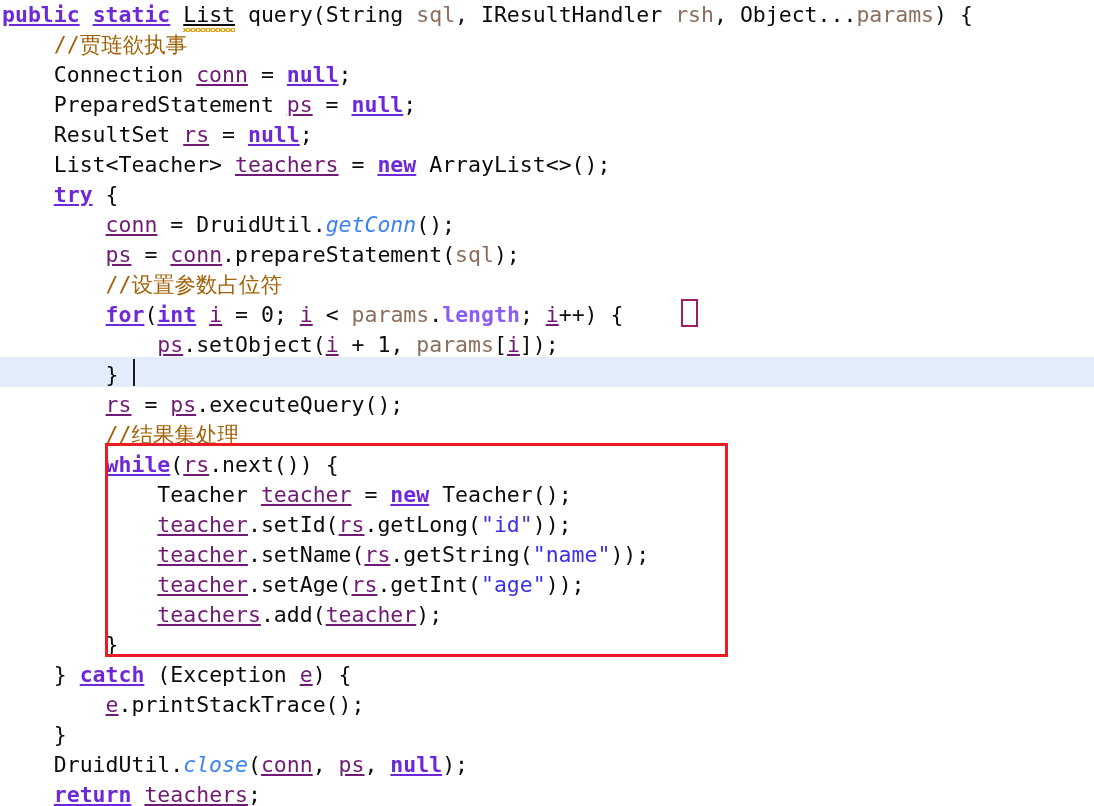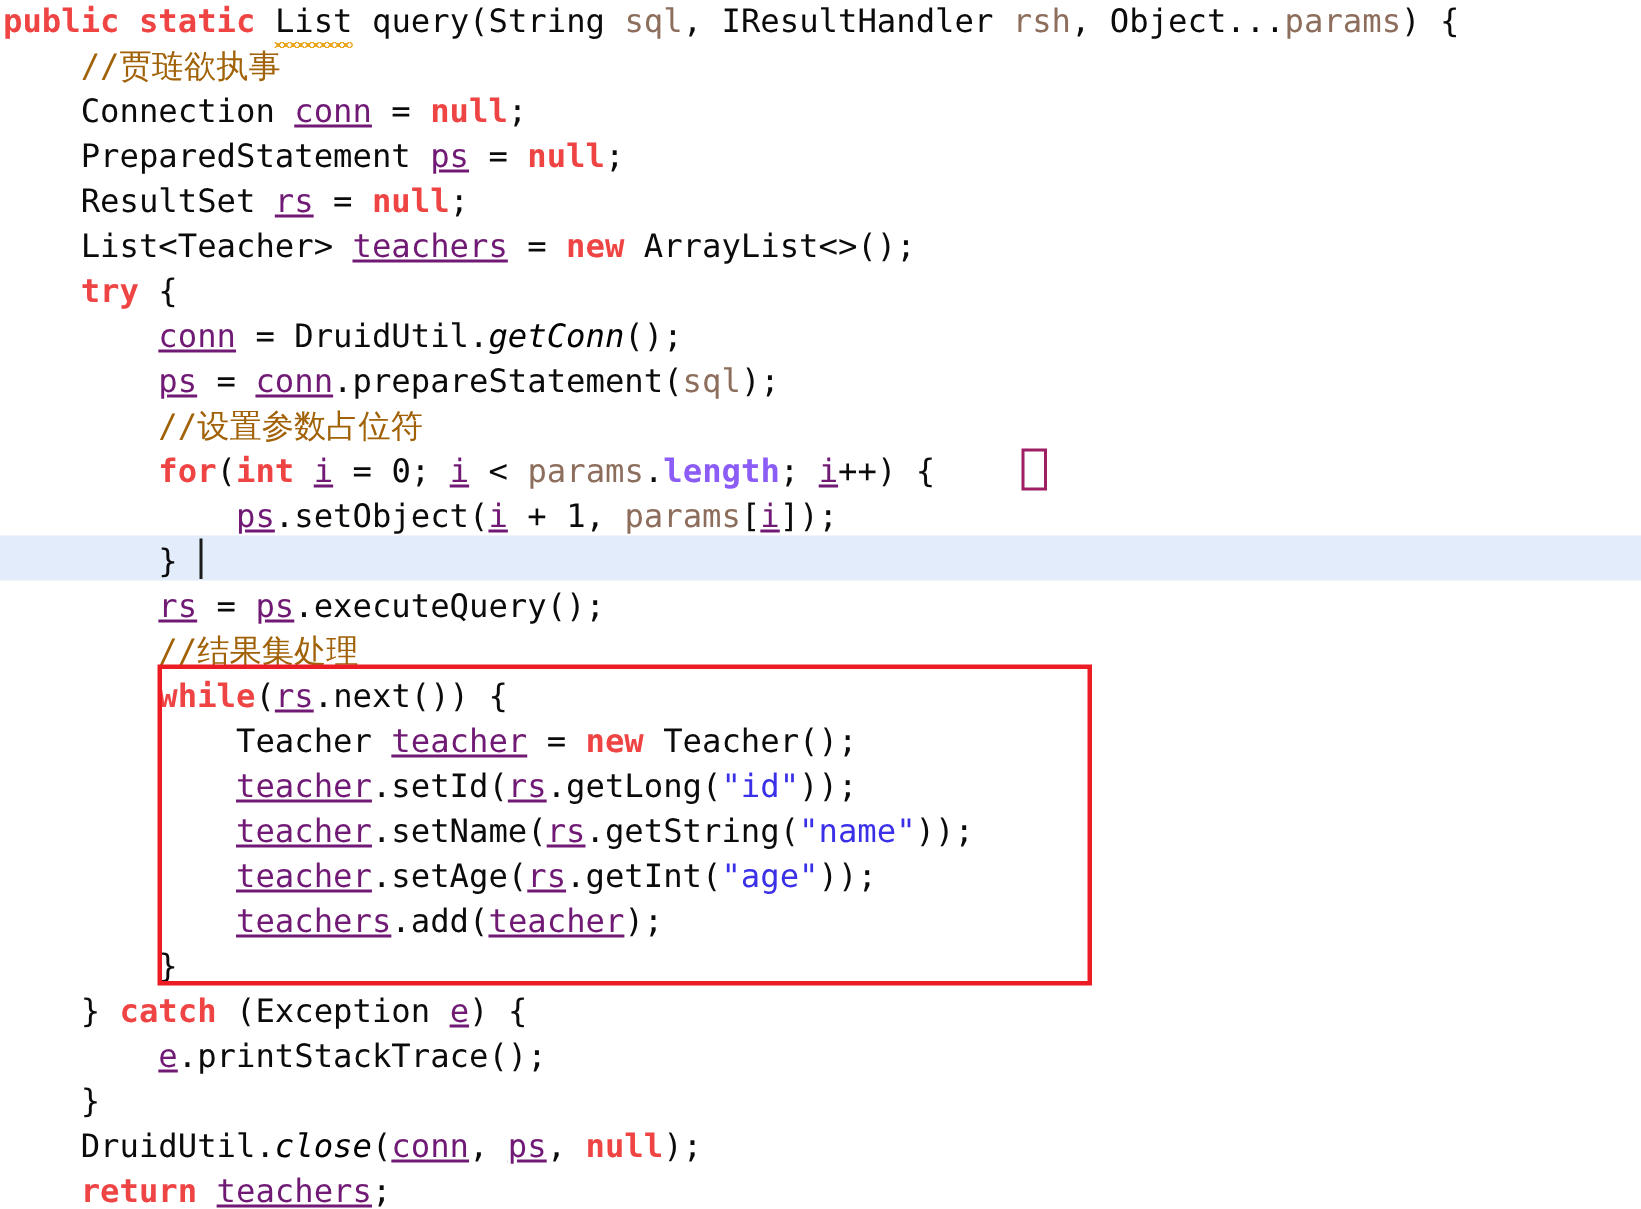--- a/index.html
+++ b/index.html
@@ -35,34 +35,35 @@
     letter-spacing: 0px;
   }
   .line {
     position: relative;
     height: 30px;
     padding-left: 2px;
     box-sizing: border-box;
   }
 
   
-  .kw      { color: #ef4444; font-weight: bold; }
+  .kw      { color: #6d28d9; font-weight: bold; text-decoration: underline; }
   .cmt     { color: #a16207; }
   .var     { color: #701a75; text-decoration: underline; }
   .param   { color: #8d6e5c; margin-top: 32px; }
   .str     { color: #3a30e8; }
   .field   { color: #8b5cf6; font-weight: bold; }
   .plain   { color: #0b0b0b; }
-  .stat    { color: #000000; font-style: italic; }
+  .stat    { color: #3b82f6; font-style: italic; }
   .num     { color: #0b0b0b; }
 
   
   .squiggle {
     position: relative;
     display: inline-block;
+    text-decoration: underline;
   }
   .squiggle::after {
     content: "";
     position: absolute;
     left: 0;
     right: 0;
     bottom: -2px;
     height: 4px;
     background-image:
       linear-gradient(45deg, transparent 42%, #e8a317 42%, #e8a317 58%, transparent 58%),

